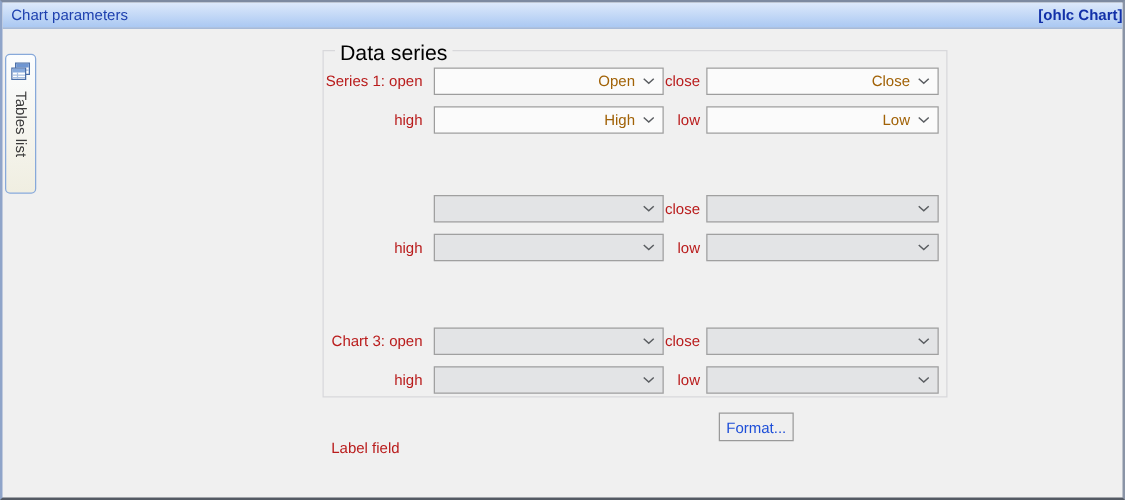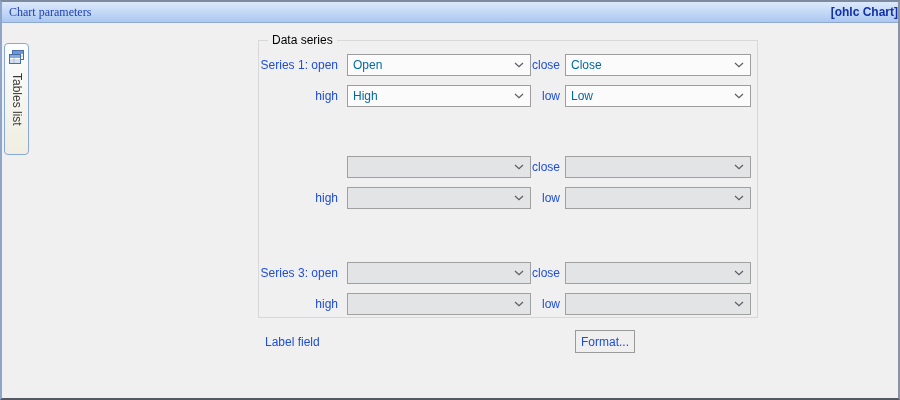--- a/index.html
+++ b/index.html
@@ -10,21 +10,21 @@
     border-bottom:2px solid #545a64; border-left:2px solid #8fa4c9;
     overflow:hidden;
   }
   .header {
     position:absolute; left:0; top:0; right:0; height:21px;
     background:linear-gradient(#dde9fb, #aac8f2);
     border-bottom:1px solid #8fa8cf;
   }
   .header-left {
     position:absolute; left:7px; top:0; line-height:20px;
-    font-size:12px; color:#1d3fae;font-family:Liberation Serif, serif;
+    font-size:12px; color:#1d3fae;
   }
   .header-center {
     position:absolute; left:0; right:0; top:0; text-align:right;
     line-height:20px; font-size:12px; font-weight:bold; color:#1230a8;
   }
   .side-tab {
     position:absolute; left:2px; top:41px; width:25px; height:112px;
     background:linear-gradient(#fbfdff, #f0eee1);
     border:1px solid #87a9da; border-radius:4px; cursor:pointer;
   }
@@ -32,35 +32,35 @@
   .side-tab .vlabel {
     position:absolute; left:5px; top:29px; writing-mode:vertical-rl;
     font-size:12px; color:#3a3a3a; white-space:nowrap;
   }
   .groupbox {
     position:absolute; left:256px; top:38px; width:500px; height:278px;
     border:1px solid #d8d8db;
   }
   .groupbox-label {
     position:absolute; left:9px; top:-8px; background:#f0f0f0;
-    padding:0 4px; font-size:12px; color:#000; white-space:nowrap;
+    padding:0 4px; font-size:17px; color:#000; white-space:nowrap;
   }
   .lbl {
-    position:absolute; font-size:12px; color:#1d4ed8; line-height:22px;
+    position:absolute; font-size:12px; color:#b91c1c; line-height:22px;
     white-space:nowrap;
   }
   .lbl.right { text-align:right; }
   .combo {
     position:absolute; height:22px; background:#fbfbfb;
     border:1px solid #9d9d9d; cursor:pointer;
   }
   .combo.empty { background:#e3e4e6; border-color:#a0a0a0; }
   .combo .combo-text {
-    display:block; font-size:12px; color:#0369a1; line-height:20px;
-    padding:0 22px 0 5px; overflow:hidden; white-space:nowrap;
+    display:block; font-size:12px; color:#a16207; line-height:20px;
+    padding:0 22px 0 5px; overflow:hidden; white-space:nowrap;text-align:right;
   }
   .combo .chev { position:absolute; right:6px; top:50%; margin-top:-3px; line-height:0; }
   .btn {
     position:absolute; background:#efefef; border:1px solid #9a9a9a;
     font-size:12px; color:#1d4ed8; text-align:center; cursor:pointer;
     font-family:"Liberation Sans", sans-serif;
   }
 </style>
 </head>
 <body>
@@ -142,21 +142,21 @@
         </svg></span>
   </div>
   <span class="lbl right" style="left:508px; top:185px; width:50px;">low</span>
   <div class="combo empty" style="left:563px; top:185px; width:186px;">
     <span class="combo-text"></span>
     <span class="chev"><svg width="10" height="6" viewBox="0 0 10 6">
           <path d="M1 1 L5 4.6 L9 1" fill="none" stroke="#5a5d61" stroke-width="1.2"></path>
         </svg></span>
   </div>
 
-  <span class="lbl right" style="left:236px; top:260px; width:100px;">Series 3: open</span>
+  <span class="lbl right" style="left:236px; top:260px; width:100px;">Chart 3: open</span>
   <div class="combo empty" style="left:345px; top:260px; width:184px;">
     <span class="combo-text"></span>
     <span class="chev"><svg width="10" height="6" viewBox="0 0 10 6">
           <path d="M1 1 L5 4.6 L9 1" fill="none" stroke="#5a5d61" stroke-width="1.2"></path>
         </svg></span>
   </div>
   <span class="lbl right" style="left:508px; top:260px; width:50px;">close</span>
   <div class="combo empty" style="left:563px; top:260px; width:186px;">
     <span class="combo-text"></span>
     <span class="chev"><svg width="10" height="6" viewBox="0 0 10 6">
@@ -171,16 +171,16 @@
         </svg></span>
   </div>
   <span class="lbl right" style="left:508px; top:291px; width:50px;">low</span>
   <div class="combo empty" style="left:563px; top:291px; width:186px;">
     <span class="combo-text"></span>
     <span class="chev"><svg width="10" height="6" viewBox="0 0 10 6">
           <path d="M1 1 L5 4.6 L9 1" fill="none" stroke="#5a5d61" stroke-width="1.2"></path>
         </svg></span>
   </div>
 
-  <span class="lbl" style="left:263px; top:328px; line-height:24px;">Label field</span>
+  <span class="lbl" style="left:263px; top:344px; line-height:24px;">Label field</span>
   <button class="btn" style="left:573px; top:328px; width:60px; height:23px;">Format...</button>
 
 </div>
 
 </body></html>

